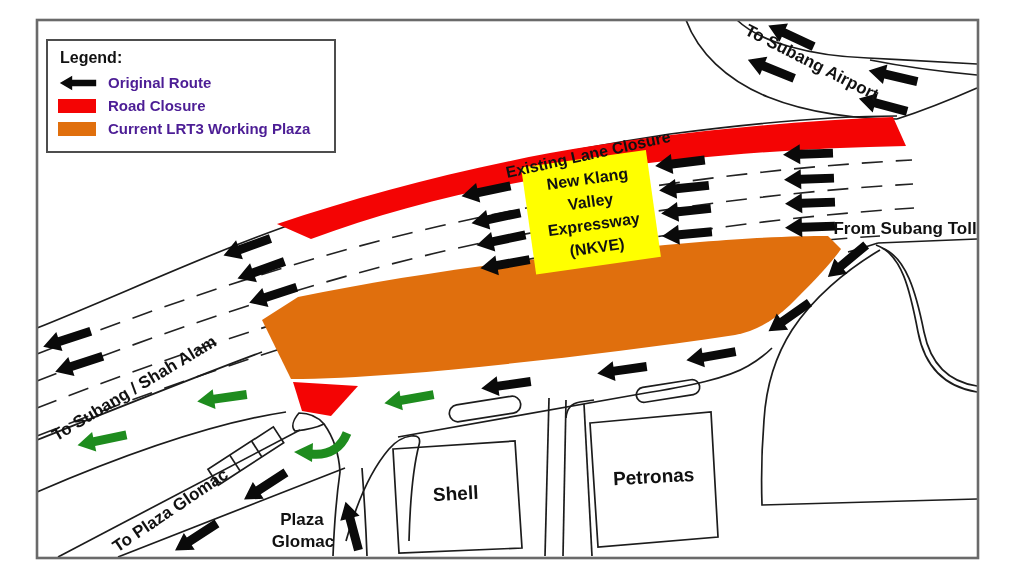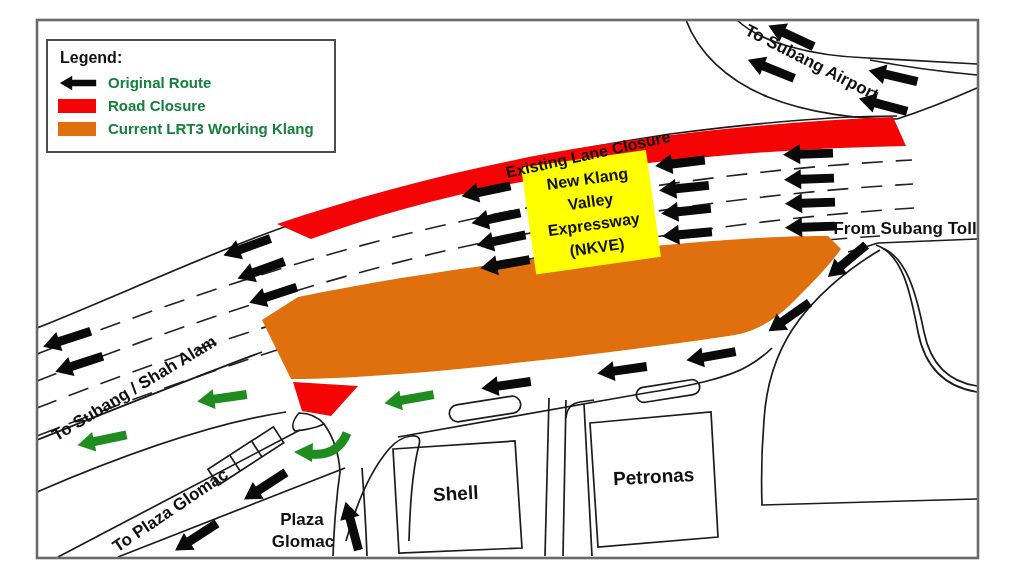--- a/index.html
+++ b/index.html
@@ -15,21 +15,21 @@
   .orange-fill{fill:var(--working-area,#e06f0d);stroke:none;}
   .nkve-rect{fill:var(--nkve-bg,#ffff00);stroke:none;}
   .maplabel{font-family:"Liberation Sans",sans-serif;font-weight:bold;fill:#111;}
   .sz17{font-size:17px;}  .sz19{font-size:19px;}  .sz16{font-size:16px;}
   
   #legend{position:absolute;left:46px;top:31px;width:266px;background:#fff;
     border:2px solid #4d4d4d;padding:6px 10px 9px 10px;z-index:5;margin-top:8px;}
   #legend .title{font-weight:bold;font-size:16px;color:#111;margin:2px 0 6px 2px;}
   #legend .row{display:flex;align-items:center;margin:4px 0;height:19px;}
   #legend .ic{width:40px;margin-right:10px;flex:0 0 40px;display:flex;align-items:center;}
-  #legend .lbl{font-size:15px;font-weight:bold;color:#15803d;white-space:nowrap;}
+  #legend .lbl{font-size:15px;font-weight:bold;color:#4c1d95;white-space:nowrap;}
   .swatch{width:38px;height:14px;display:inline-block;}
   .swatch.red{background:var(--road-closure,#f50505);}
   .swatch.orange{background:var(--working-area,#e06f0d);}
 </style>
 </head>
 <body>
 
 <div id="legend">
   <div class="title">Legend:</div>
   <div class="row">
@@ -43,21 +43,21 @@
   <div class="row">
     <span class="ic">
         <span class="swatch red"></span>
       </span>
     <span class="lbl">Road Closure</span>
   </div>
   <div class="row">
     <span class="ic">
         <span class="swatch orange"></span>
       </span>
-    <span class="lbl">Current LRT3 Working Klang</span>
+    <span class="lbl">Current LRT3 Working Plaza</span>
   </div>
 </div>
 
 <svg id="map-svg" width="1024" height="576" viewBox="0 0 1024 576">
   <defs>
     <path id="arr" d="M25,-4.5 L-8,-4.5 L-8,-10 L-25,0 L-8,10 L-8,4.5 L25,4.5 Z"></path>
   </defs>
 
   <g>
 

